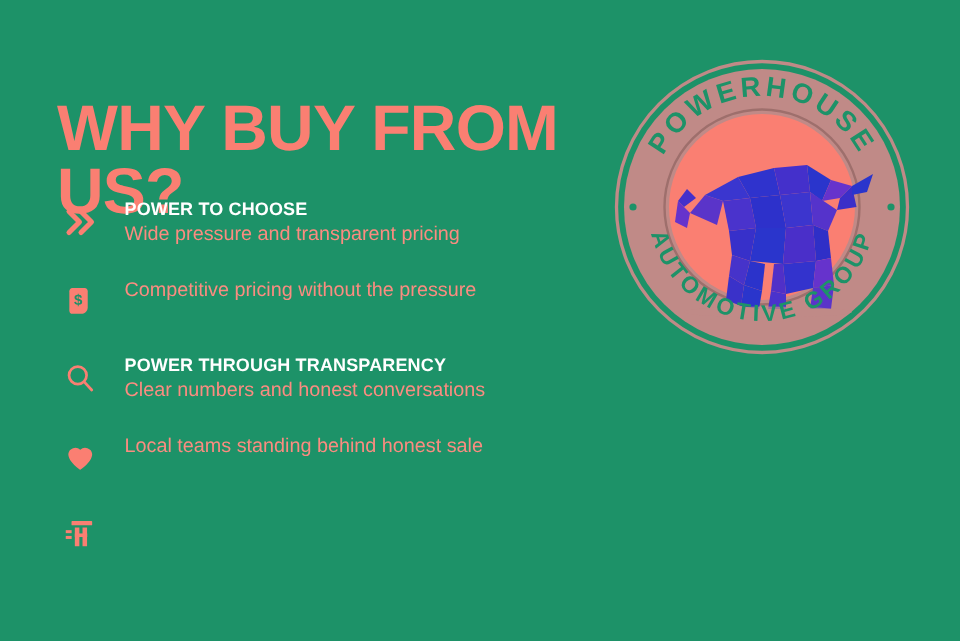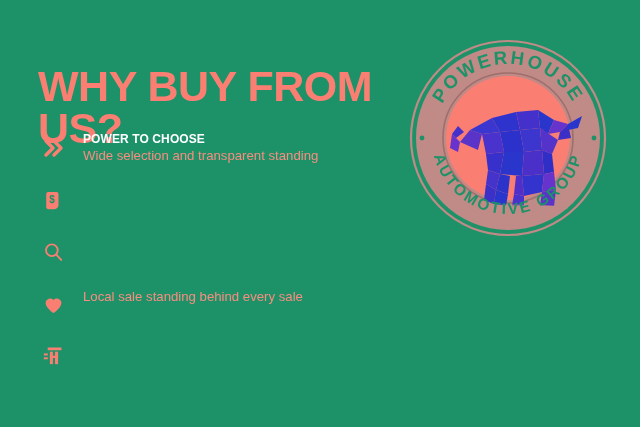--- a/index.html
+++ b/index.html
@@ -53,52 +53,57 @@
 
     <div class="row">
       <span class="ico">
         <svg viewBox="0 0 24 24" width="24" height="24" fill="none" stroke="#fa7f72" stroke-width="3.4" stroke-linecap="round" stroke-linejoin="round">
           <polyline points="5,5 12,12 5,19"></polyline>
             <polyline points="13,5 20,12 13,19"></polyline>
         </svg>
       </span>
       <div class="txt">
         <div class="title">Power to Choose</div>
-        <div class="sub">Wide selection and transparent standing</div>
+        <div class="sub">Wide pressure and transparent pricing</div>
       </div>
     </div>
 
     <div class="row">
       <span class="ico">
         <svg viewBox="0 0 24 24" width="23" height="23">
           <path d="M6.5 3.2h8.6c1.2 0 2.1 1 2.1 2.2v11.1c0 3.1-2.6 4.6-4.3 4.6H6.5c-1.2 0-2.1-1-2.1-2.2V5.4c0-1.2.9-2.2 2.1-2.2z" fill="#fa7f72"></path>
           <text x="10.6" y="14.8" font-family="Liberation Sans, sans-serif" font-size="10.5" font-weight="bold" fill="#1d9268" text-anchor="middle">$</text>
         </svg>
       </span>
       <div class="txt">
+        <div class="sub">Competitive pricing without the pressure</div>
       </div>
     </div>
 
     <div class="row">
       <span class="ico">
         <svg viewBox="0 0 24 24" width="23" height="23" fill="none" stroke="#fa7f72" stroke-width="1.9" stroke-linecap="round">
           <circle cx="10.3" cy="9.6" r="6.1"></circle>
             <line x1="14.9" y1="14.3" x2="20" y2="19.8"></line>
         </svg>
       </span>
+      <div class="txt">
+        <div class="title">Power Through Transparency</div>
+        <div class="sub">Clear numbers and honest conversations</div>
+      </div>
     </div>
 
     <div class="row">
       <span class="ico">
         <svg viewBox="0 0 24 24" width="23" height="23">
           <path d="M12 21s-8.3-5.3-8.3-11A4.9 4.9 0 0 1 12 7.2 4.9 4.9 0 0 1 20.3 10c0 5.7-8.3 11-8.3 11z" fill="#fa7f72"></path>
         </svg>
       </span>
       <div class="txt">
-        <div class="sub">Local sale standing behind every sale</div>
+        <div class="sub">Local teams standing behind honest sale</div>
       </div>
     </div>
 
     <div class="row">
       <span class="ico">
         <svg viewBox="0 0 24 24" width="22" height="22" fill="#fa7f72">
           <rect x="6.2" y="2.6" width="15" height="3.1" rx="0.5"></rect>
           <rect x="8.6" y="7.3" width="3.3" height="13.6"></rect>
           <rect x="14.2" y="7.3" width="3.3" height="13.6"></rect>
           <rect x="8.6" y="11.6" width="9" height="2.6"></rect>

